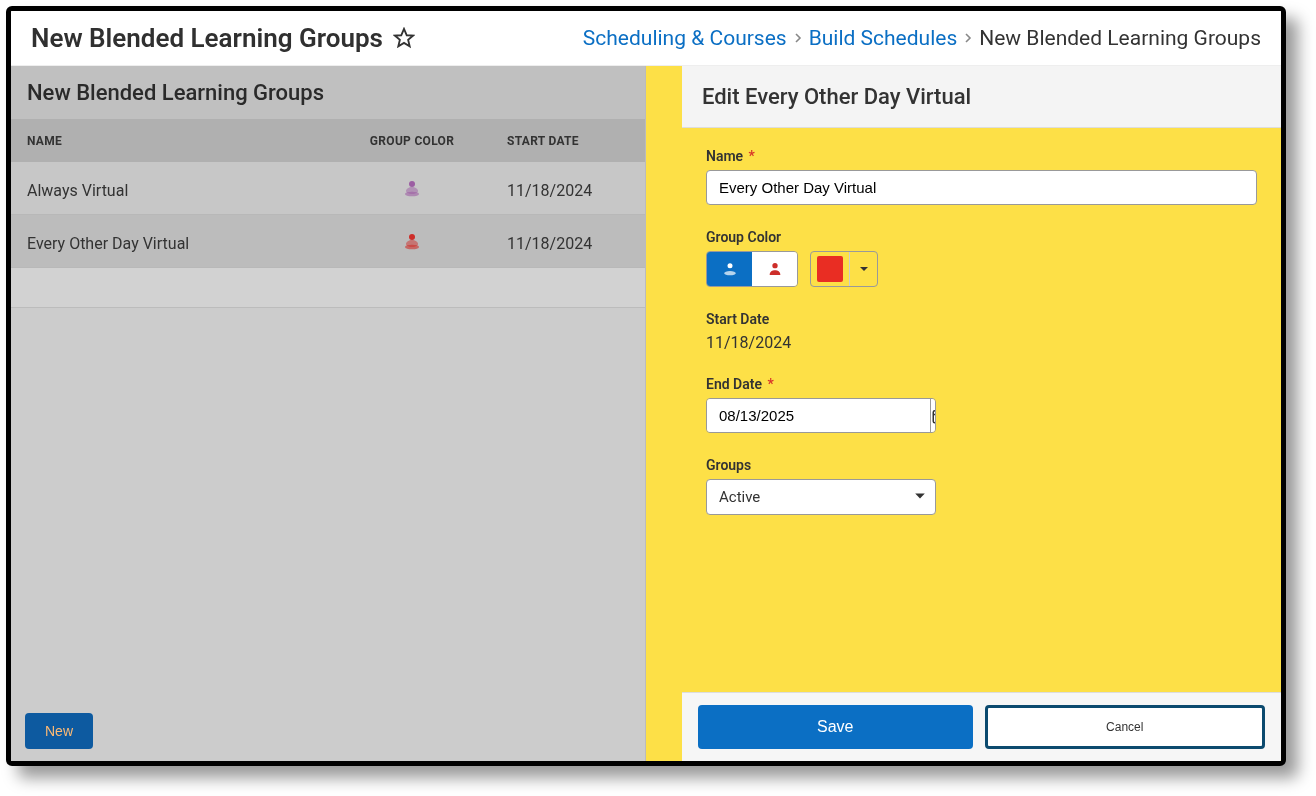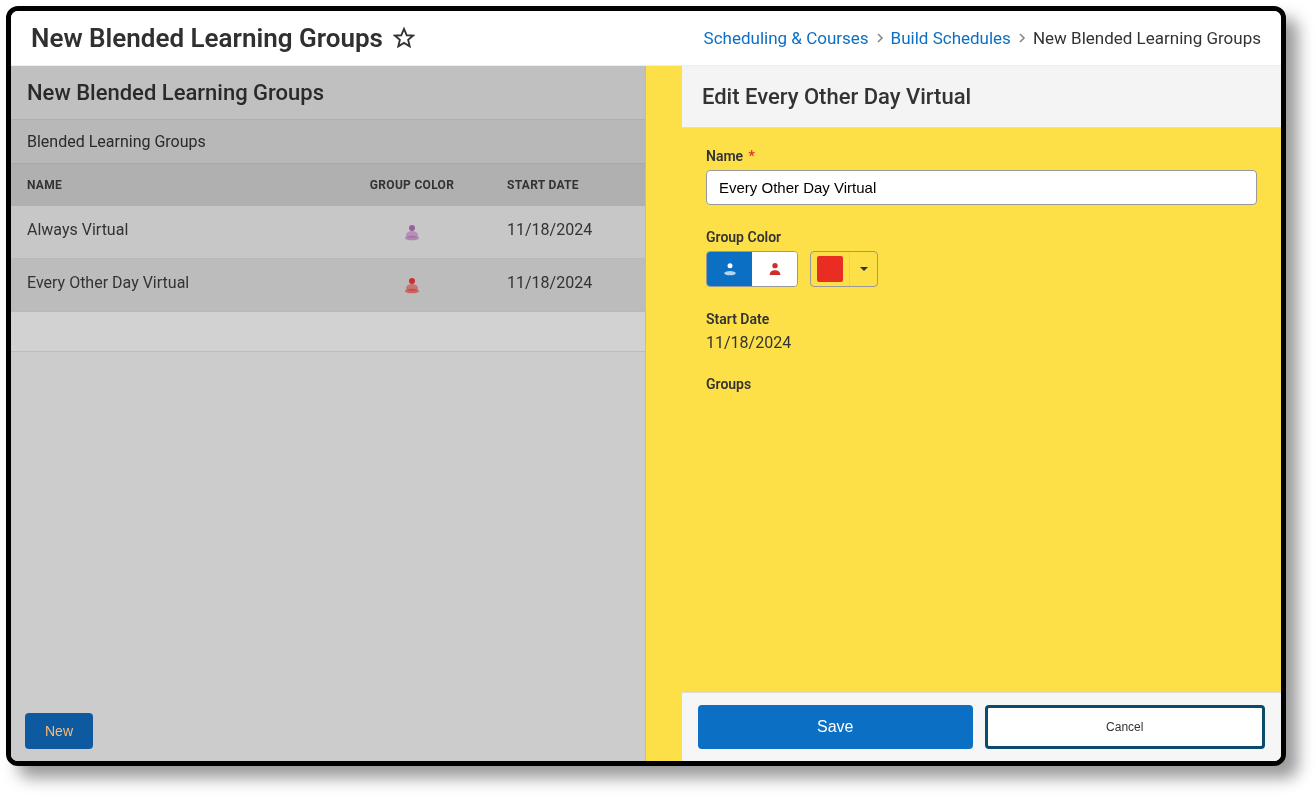--- a/index.html
+++ b/index.html
@@ -11,21 +11,21 @@
       font-family: -apple-system, BlinkMacSystemFont, "Segoe UI", Roboto, Arial, sans-serif;
       font-size: 14px;
       color: #333;
       background: #fff;
       width: 1316px;
       height: 796px;
       overflow: hidden;
     }
     .wrapper {
       border: 5px solid #000;
-      border-radius: 12px;
+      border-radius: 6px;
       width: 1280px;
       height: 760px;
       margin: 6px;
       box-shadow: 12px 12px 16px rgba(0,0,0,0.4);
       display: flex;
       flex-direction: column;
       background: #fff;
       overflow: hidden;
     }
     
@@ -44,21 +44,21 @@
       display: flex;
       align-items: center;
       gap: 10px;
     }
     .star-icon {
       width: 22px;
       height: 22px;
       display: inline-flex;
     }
     .breadcrumb {
-      font-size: 17px;
+      font-size: 21px;
       display: flex;
       align-items: center;
       gap: 6px;
     }
     .breadcrumb a {
       color: #0b6fc4;
       text-decoration: none;
     }
     .breadcrumb .chev {
       color: #888;
@@ -111,21 +111,21 @@
       font-size: 12px;
       font-weight: 700;
       color: #333;
       letter-spacing: 0.3px;
     }
     .col-name { flex: 0 0 290px; }
     .col-color { flex: 0 0 190px; text-align: center; }
     .col-date { flex: 1; text-align: left; }
     .table-row {
       display: flex;
-      align-items: flex-start;
+      align-items: flex-end;
       padding: 14px 16px;
       border-bottom: 1px solid #b8b8b8;
       font-size: 16px;
       cursor: pointer;
     }
     .table-row:nth-child(odd) { background: #c7c7c7; }
     .table-row:nth-child(even) { background: #bdbdbd; }
     .table-row.selected { background: #bcbcbc; }
     .row-name { flex: 0 0 290px; }
     .row-color { flex: 0 0 190px; text-align: center; display: flex; justify-content: center; }
@@ -346,21 +346,20 @@
           </svg>
       </span>
       <span class="current">New Blended Learning Groups</span>
     </div>
   </div>
 
   <div class="main">
 
     <div class="left">
       <div class="panel-title">New Blended Learning Groups</div>
-      <div class="subtitle">Blended Learning Groups</div>
       <div class="table-header">
         <div class="col-name">NAME</div>
         <div class="col-color">GROUP COLOR</div>
         <div class="col-date">START DATE</div>
       </div>
       <div>
         <div class="table-row">
           <div class="row-name">Always Virtual</div>
           <div class="row-color">
             <span class="person-pin-icon">
@@ -432,23 +431,48 @@
               </div>
             </div>
           </div>
         </div>
 
         <div class="form-group">
           <label>Start Date</label>
           <div class="static-value">11/18/2024</div>
         </div>
 
+        <div class="form-group">
+          <label>
+            <span>End Date</span>
+            <span class="required">*</span>
+          </label>
+          <div class="date-input-wrap">
+            <input type="text" class="date-input" value="08/13/2025" style="">
+            <div class="date-icon-btn">
+              <svg width="18" height="18" viewBox="0 0 24 24" fill="none" stroke="#333" stroke-width="2">
+                <rect x="3" y="5" width="18" height="16" rx="2"></rect>
+                <line x1="3" y1="10" x2="21" y2="10"></line>
+                <line x1="8" y1="3" x2="8" y2="7"></line>
+                <line x1="16" y1="3" x2="16" y2="7"></line>
+              </svg>
+            </div>
+          </div>
+        </div>
 
         <div class="form-group">
           <label>Groups</label>
+          <div class="select-wrap">
+            <div class="select-input">Active</div>
+            <span class="select-arrow">
+              <svg width="12" height="12" viewBox="0 0 10 10">
+                  <path d="M1 3 L5 7 L9 3 Z" fill="#333"></path>
+                </svg>
+            </span>
+          </div>
         </div>
 
       </div>
       <div class="right-footer">
         <button class="btn-save">Save</button>
         <button class="btn-cancel">Cancel</button>
       </div>
     </div>
   </div>
 </div>

